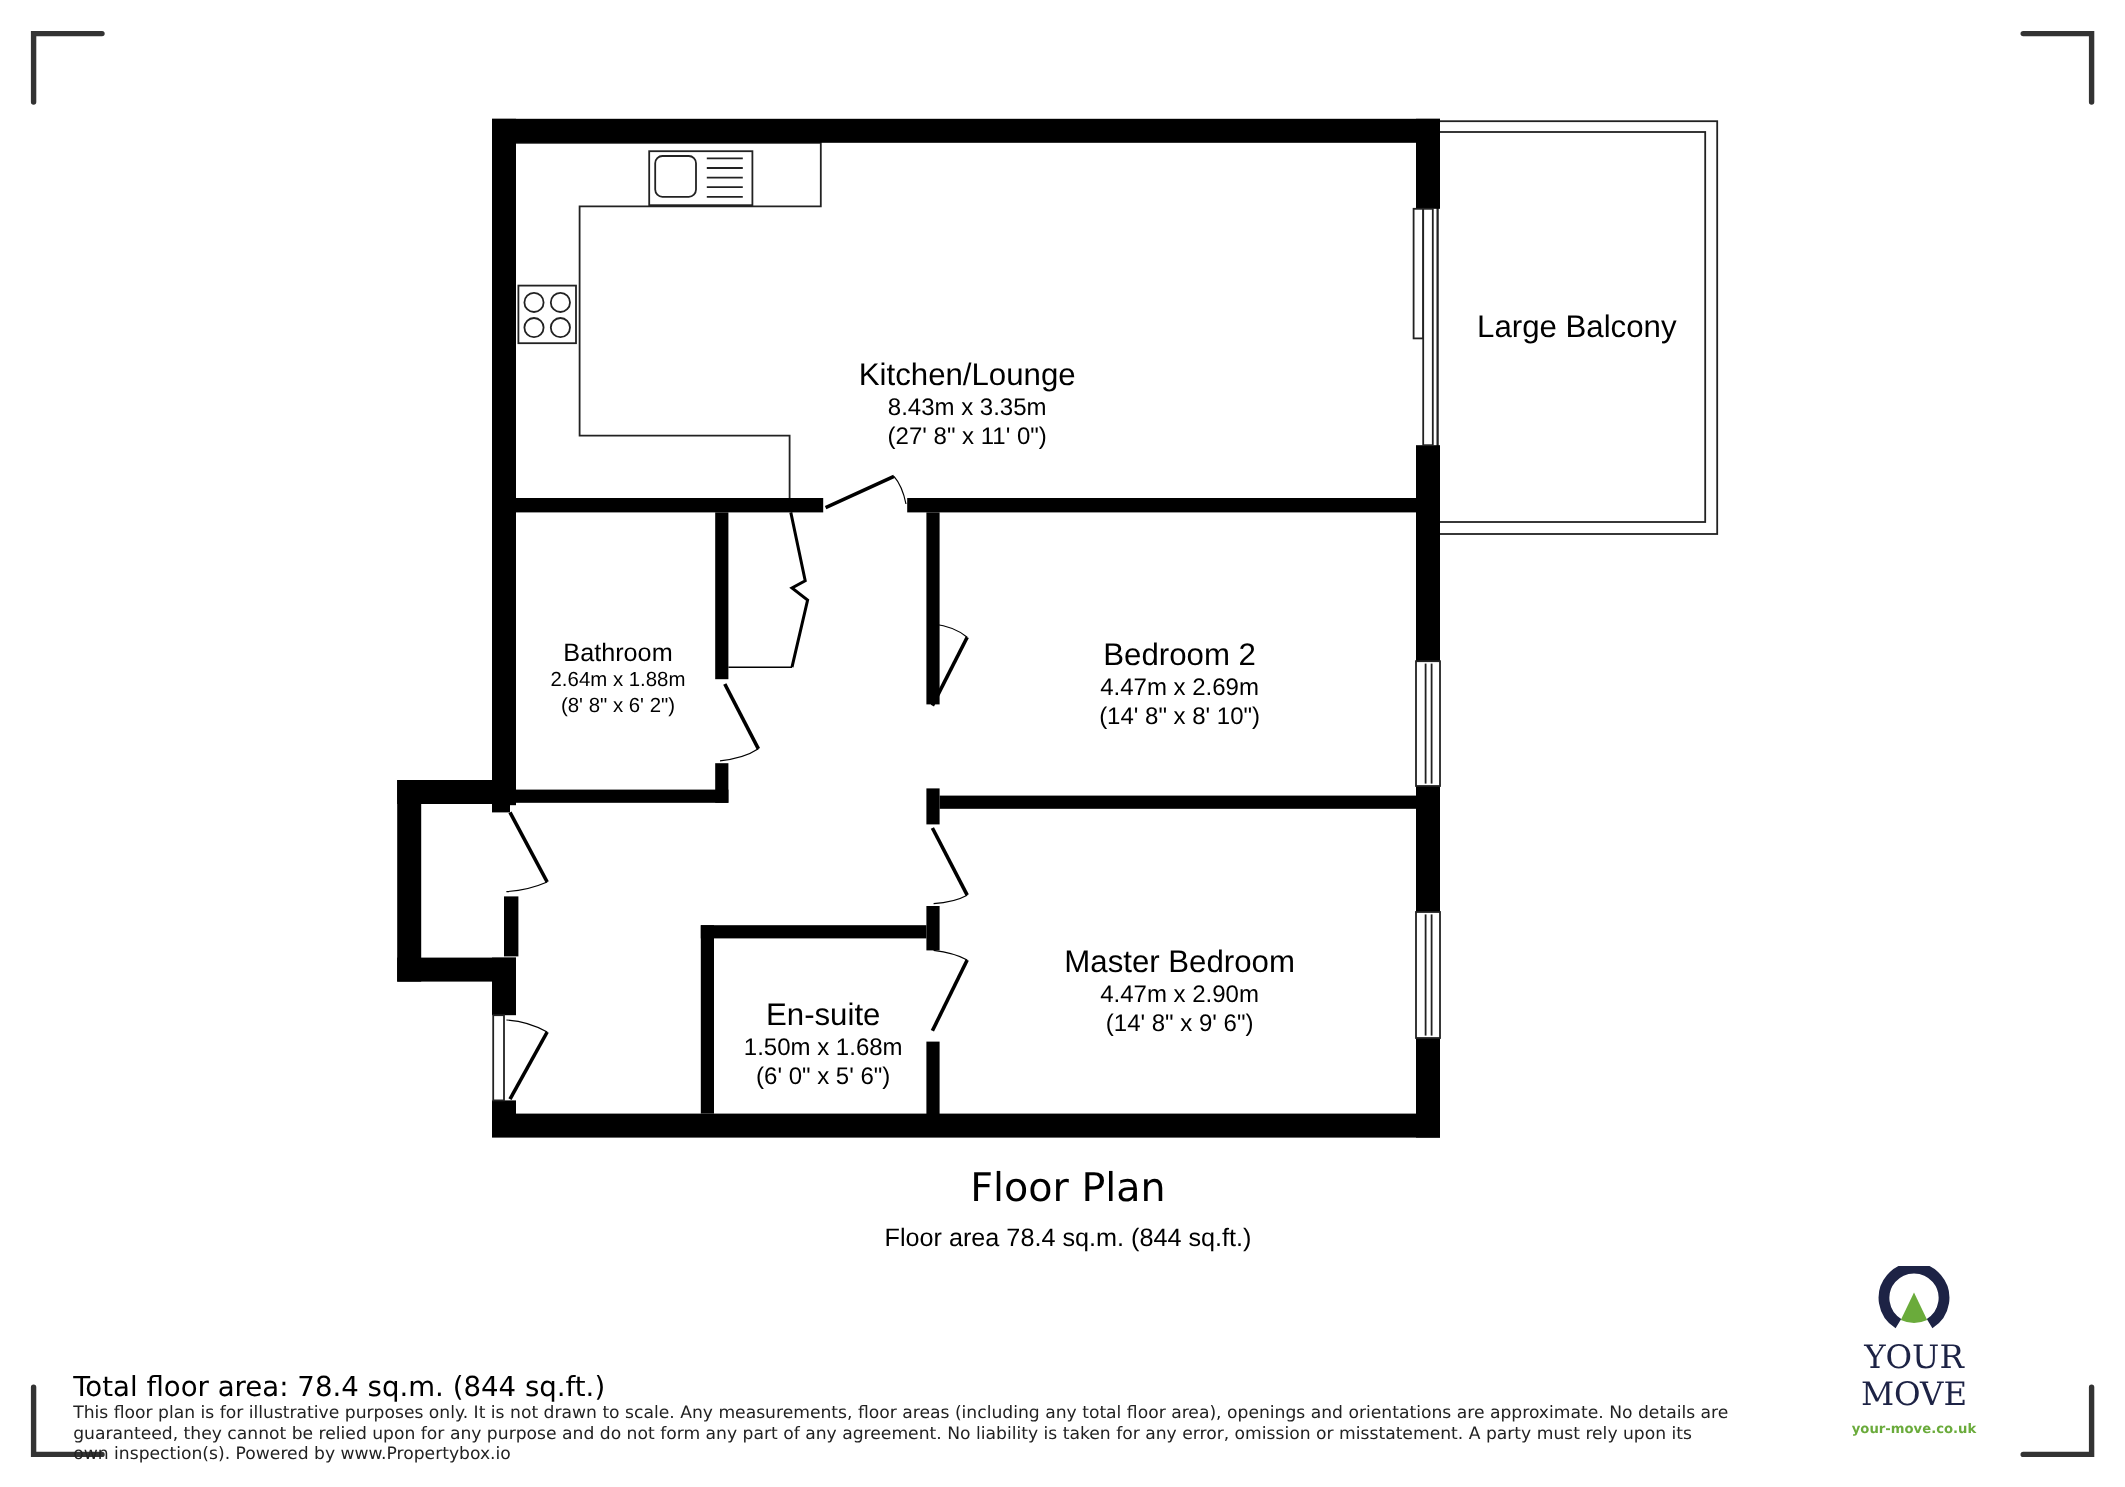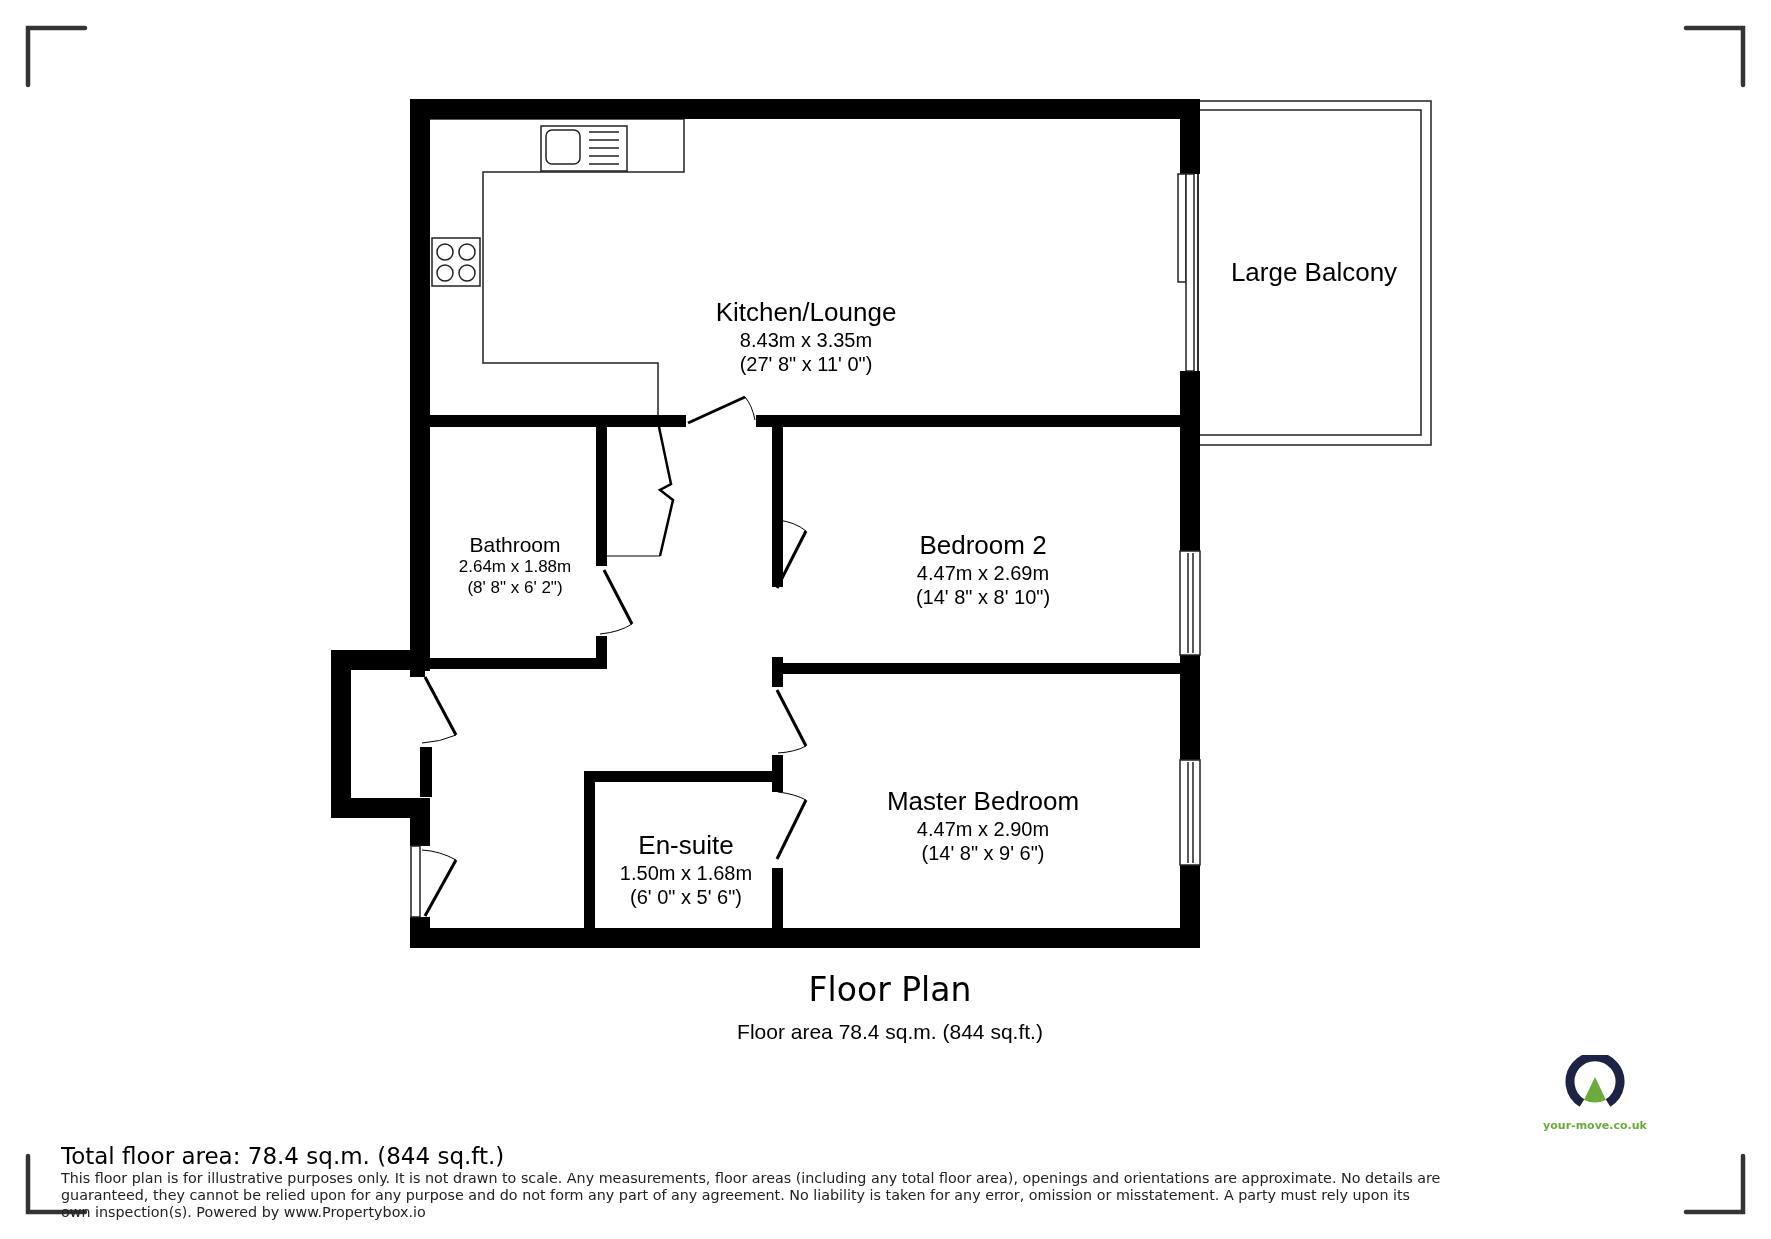--- a/index.html
+++ b/index.html
@@ -152,14 +152,15 @@
 <div class="txt subtitle" style="left:890px; top:1019px;">Floor area 78.4 sq.m. (844 sq.ft.)</div>
 
 <div class="total">Total floor area: 78.4 sq.m. (844 sq.ft.)</div>
 <div class="disclaimer">This floor plan is for illustrative purposes only. It is not drawn to scale. Any measurements, floor areas (including any total floor area), openings and orientations are approximate. No details are guaranteed, they cannot be relied upon for any purpose and do not form any part of any agreement. No liability is taken for any error, omission or misstatement. A party must rely upon its own inspection(s). Powered by www.Propertybox.io</div>
 
 <div class="logo">
   <svg width="60" height="54" viewBox="0 0 60 54">
     <path d="M17 48 A25 25 0 1 1 43 48" fill="none" stroke="#1d2345" stroke-width="9"></path>
     <path d="M30 22 L41 45 Q30 50 19 45 Z" fill="#6aab3b"></path>
   </svg>
+  <div class="logo-name">YOUR MOVE</div>
   <div class="logo-url">your-move.co.uk</div>
 </div>
 
 </body></html>

